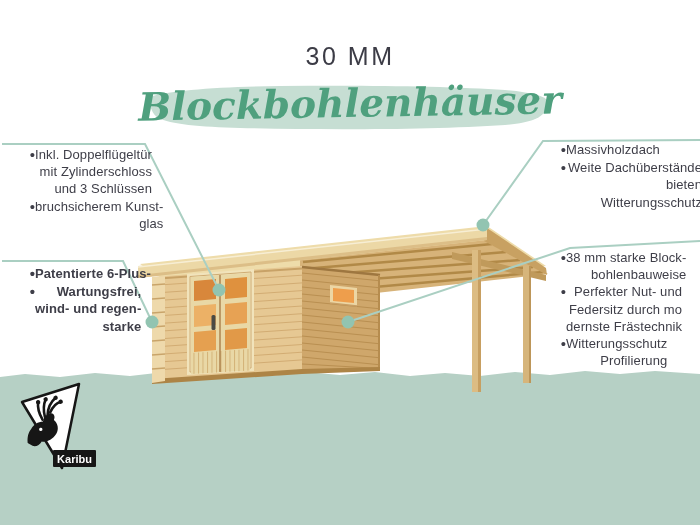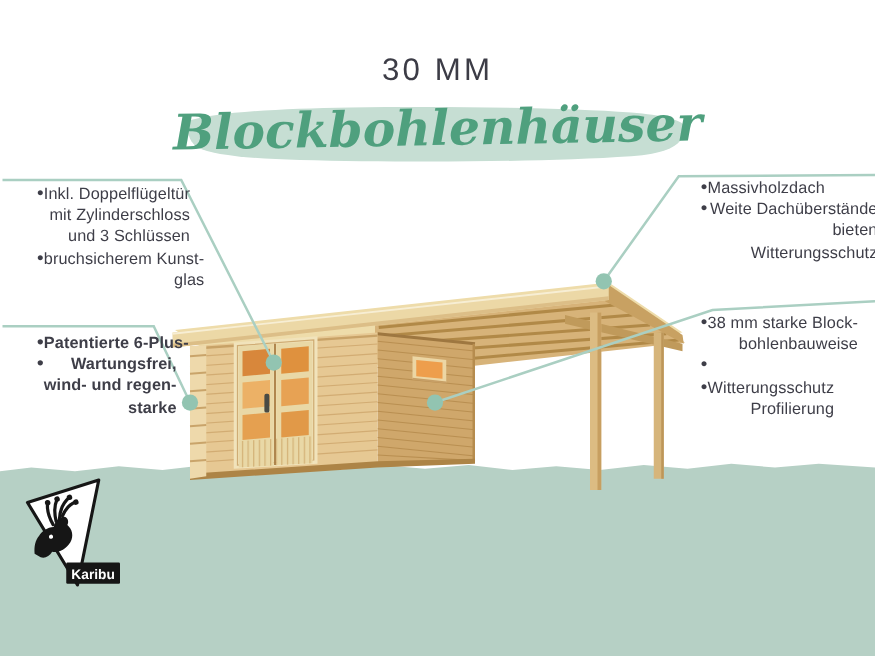--- a/index.html
+++ b/index.html
@@ -248,20 +248,25 @@
   <div class="blk rblk" id="blk4">
     <div class="item">
       <span class="bullet"></span>
       <div class="lines">
         <div>38 mm starke Block-</div>
         <div>bohlenbauweise</div>
       </div>
     </div>
     <div class="item">
       <span class="bullet"></span>
+      <div class="lines">
+        <div>Perfekter Nut- und</div>
+        <div>Federsitz durch mo</div>
+        <div>dernste Frästechnik</div>
+      </div>
     </div>
     <div class="item">
       <span class="bullet"></span>
       <div class="lines">
         <div>Witterungsschutz</div>
         <div>Profilierung</div>
       </div>
     </div>
   </div>
 </div>

